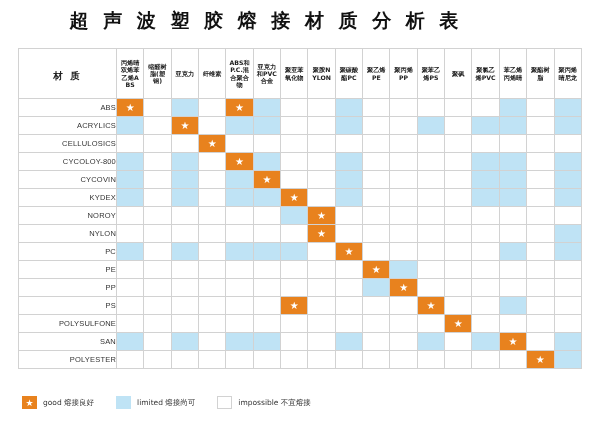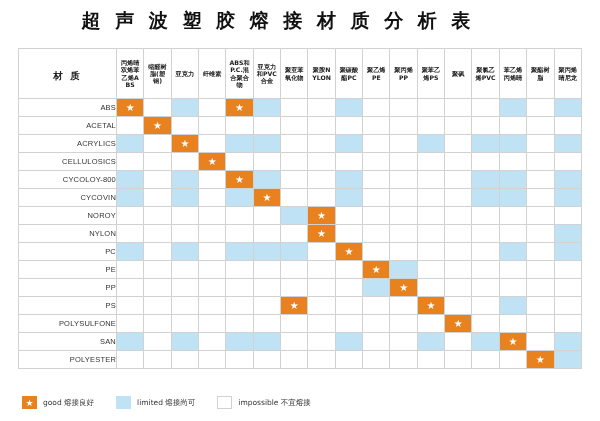--- a/index.html
+++ b/index.html
@@ -11,21 +11,20 @@
   }
   #root{position:relative;width:600px;height:421px;}
 
   
   .title-cn{
     position:absolute;left:0;top:8px;width:532px;
     text-align:center;
     font-size:19px;font-weight:bold;color:#111;
     letter-spacing:4px;
     font-family:"DejaVu Sans", sans-serif;
-    padding-left:12px;
   }
   .title-en{
     position:absolute;left:0;top:32px;width:600px;
     text-align:center;
     font-size:9px;color:#8a8a8a;
     letter-spacing:.3px;
   }
 
   
   table{
@@ -180,40 +179,20 @@
           <td class="cell c-impossible"></td>
           <td class="cell c-impossible"></td>
           <td class="cell c-impossible"></td>
           <td class="cell c-impossible"></td>
           <td class="cell c-impossible"></td>
           <td class="cell c-limited"></td>
           <td class="cell c-impossible"></td>
           <td class="cell c-limited"></td>
         </tr>
         <tr>
-          <td class="rowlabel">ACETAL</td>
-          <td class="cell c-impossible"></td>
-          <td class="cell c-good"></td>
-          <td class="cell c-impossible"></td>
-          <td class="cell c-impossible"></td>
-          <td class="cell c-impossible"></td>
-          <td class="cell c-impossible"></td>
-          <td class="cell c-impossible"></td>
-          <td class="cell c-impossible"></td>
-          <td class="cell c-impossible"></td>
-          <td class="cell c-impossible"></td>
-          <td class="cell c-impossible"></td>
-          <td class="cell c-impossible"></td>
-          <td class="cell c-impossible"></td>
-          <td class="cell c-impossible"></td>
-          <td class="cell c-impossible"></td>
-          <td class="cell c-impossible"></td>
-          <td class="cell c-impossible"></td>
-        </tr>
-        <tr>
           <td class="rowlabel">ACRYLICS</td>
           <td class="cell c-limited"></td>
           <td class="cell c-impossible"></td>
           <td class="cell c-good"></td>
           <td class="cell c-impossible"></td>
           <td class="cell c-limited"></td>
           <td class="cell c-limited"></td>
           <td class="cell c-impossible"></td>
           <td class="cell c-impossible"></td>
           <td class="cell c-limited"></td>
@@ -268,20 +247,40 @@
         </tr>
         <tr>
           <td class="rowlabel">CYCOVIN</td>
           <td class="cell c-limited"></td>
           <td class="cell c-impossible"></td>
           <td class="cell c-limited"></td>
           <td class="cell c-impossible"></td>
           <td class="cell c-limited"></td>
           <td class="cell c-good"></td>
           <td class="cell c-impossible"></td>
+          <td class="cell c-impossible"></td>
+          <td class="cell c-limited"></td>
+          <td class="cell c-impossible"></td>
+          <td class="cell c-impossible"></td>
+          <td class="cell c-impossible"></td>
+          <td class="cell c-impossible"></td>
+          <td class="cell c-limited"></td>
+          <td class="cell c-limited"></td>
+          <td class="cell c-impossible"></td>
+          <td class="cell c-limited"></td>
+        </tr>
+        <tr>
+          <td class="rowlabel">KYDEX</td>
+          <td class="cell c-limited"></td>
+          <td class="cell c-impossible"></td>
+          <td class="cell c-limited"></td>
+          <td class="cell c-impossible"></td>
+          <td class="cell c-limited"></td>
+          <td class="cell c-limited"></td>
+          <td class="cell c-good"></td>
           <td class="cell c-impossible"></td>
           <td class="cell c-limited"></td>
           <td class="cell c-impossible"></td>
           <td class="cell c-impossible"></td>
           <td class="cell c-impossible"></td>
           <td class="cell c-impossible"></td>
           <td class="cell c-limited"></td>
           <td class="cell c-limited"></td>
           <td class="cell c-impossible"></td>
           <td class="cell c-limited"></td>

